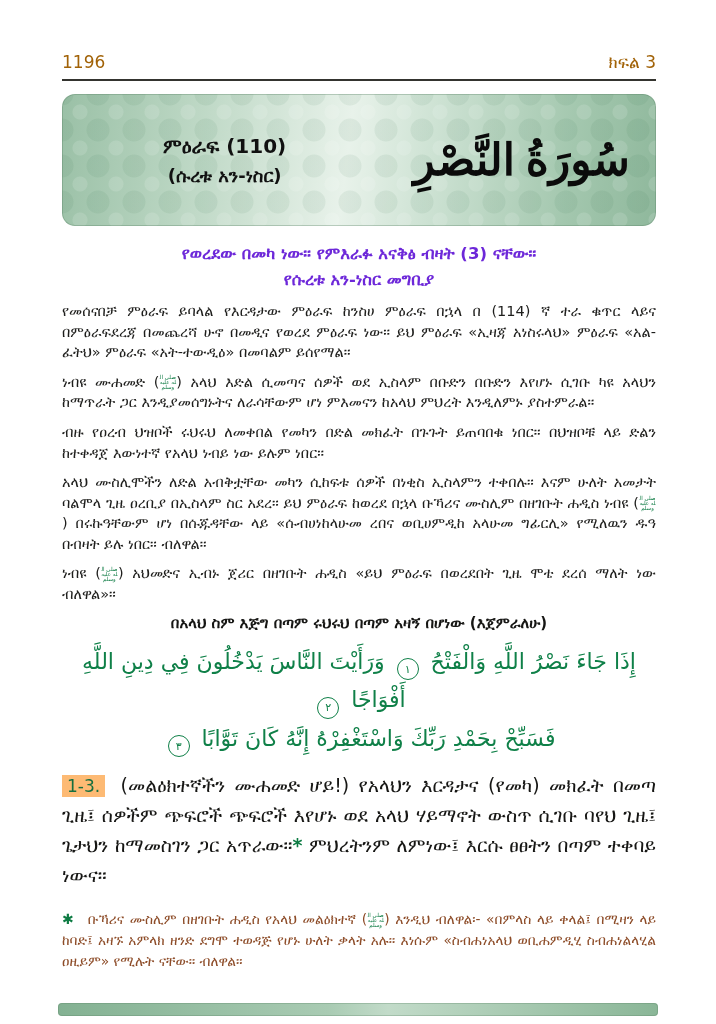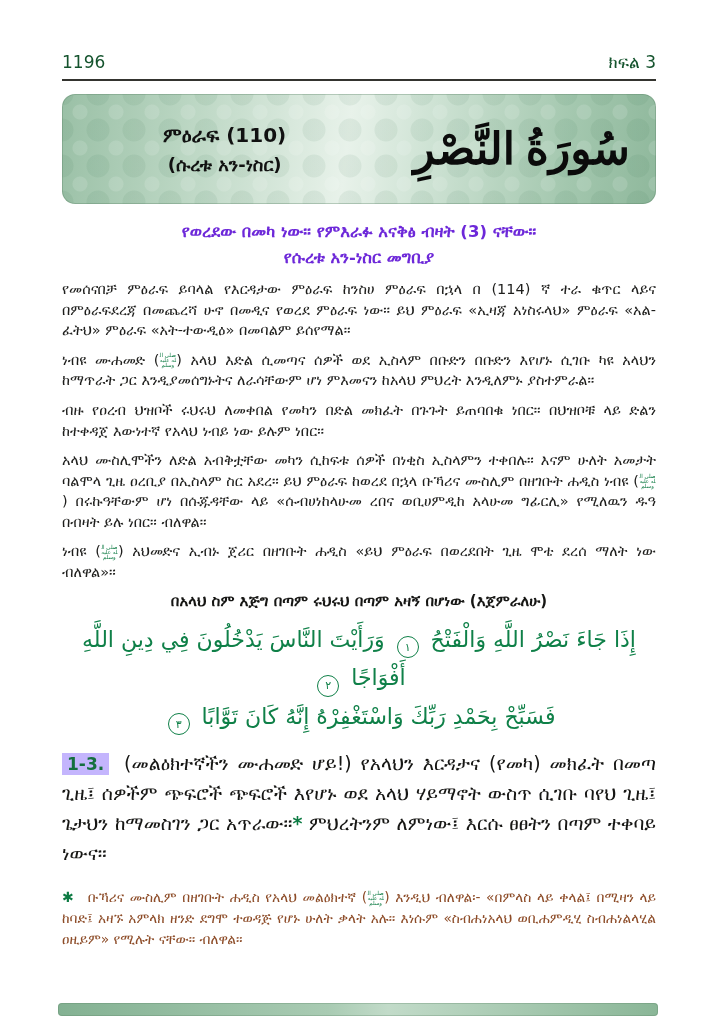--- a/index.html
+++ b/index.html
@@ -4,25 +4,25 @@
 <style>
   html,body{margin:0;padding:0;}
   body{
     width:716px;height:1024px;position:relative;overflow:hidden;
     background:#ffffff;color:#1e1e1c;
     font-family:"DejaVu Sans",sans-serif;
   }
   .content{padding:0 60px 0 62px;}
   
   .page-header{display:flex;justify-content:space-between;align-items:flex-end;
-    padding-top:52px;font-size:17px;color:#14532d;}
+    padding-top:52px;font-size:17px;color:#a16207;}
   .header-rule{border:0;border-top:2.5px solid #34342f;margin:7px 0 0 0;}
   
   .banner{
-    margin-top:13px;height:110px;border-radius:13px;position:relative;
+    margin-top:13px;height:132px;border-radius:13px;position:relative;
     display:flex;align-items:center;
     background-image:
       radial-gradient(circle, rgba(255,255,255,.13) 7px, transparent 8px),
       radial-gradient(circle, rgba(30,95,55,.07) 11px, transparent 12px),
       linear-gradient(97deg,#9ac0a6 0%,#b9d5c1 20%,#e8f2ea 48%,#cde2d3 62%,#a3c7ae 85%,#8fb89c 100%);
     background-size:36px 36px,36px 36px,100% 100%;
     background-position:0 0,18px 18px,0 0;
     box-shadow:inset 0 0 0 1px rgba(90,130,100,.35);
   }
   .banner-left{flex:1.15;text-align:center;color:#111;line-height:1.55;}
@@ -40,21 +40,21 @@
   .bismillah{margin-top:16px;text-align:center;direction:rtl;
     color:#0f8048;font-size:24px;}
   .bismillah-tr{margin-top:9px;text-align:center;font-weight:bold;font-size:15px;color:#161614;}
   .verses{margin-top:11px;text-align:center;direction:rtl;color:#0f8048;
     font-size:22px;line-height:1.75;}
   .ayah-circle{display:inline-flex;width:20px;height:20px;border:1.4px solid #0f8048;
     border-radius:50%;align-items:center;justify-content:center;
     font-size:11px;margin:0 5px;vertical-align:-4px;}
   
   .translation{margin-top:12px;font-size:19px;line-height:1.58;text-align:justify;color:#161614;}
-  .verse-ref{background:#c4b5fd;color:#156f3f;font-weight:bold;font-size:17px;
+  .verse-ref{background:#fdba74;color:#156f3f;font-weight:normal;font-size:17px;
     padding:1px 5px;margin-right:6px;margin-top:42px;}
   .green-star{color:#0d7b43;font-weight:bold;}
   
   .footnote{margin-top:14px;font-size:13.8px;line-height:1.5;text-align:justify;color:#8d4c28;}
   .footnote .green-star{font-size:14px;margin-right:8px;}
   
   .saw-symbol{display:inline-block;width:17px;font-size:5.5px;line-height:.9;
     color:#0d7b43;text-align:center;direction:rtl;vertical-align:middle;
     white-space:normal;word-break:break-all;}
   

